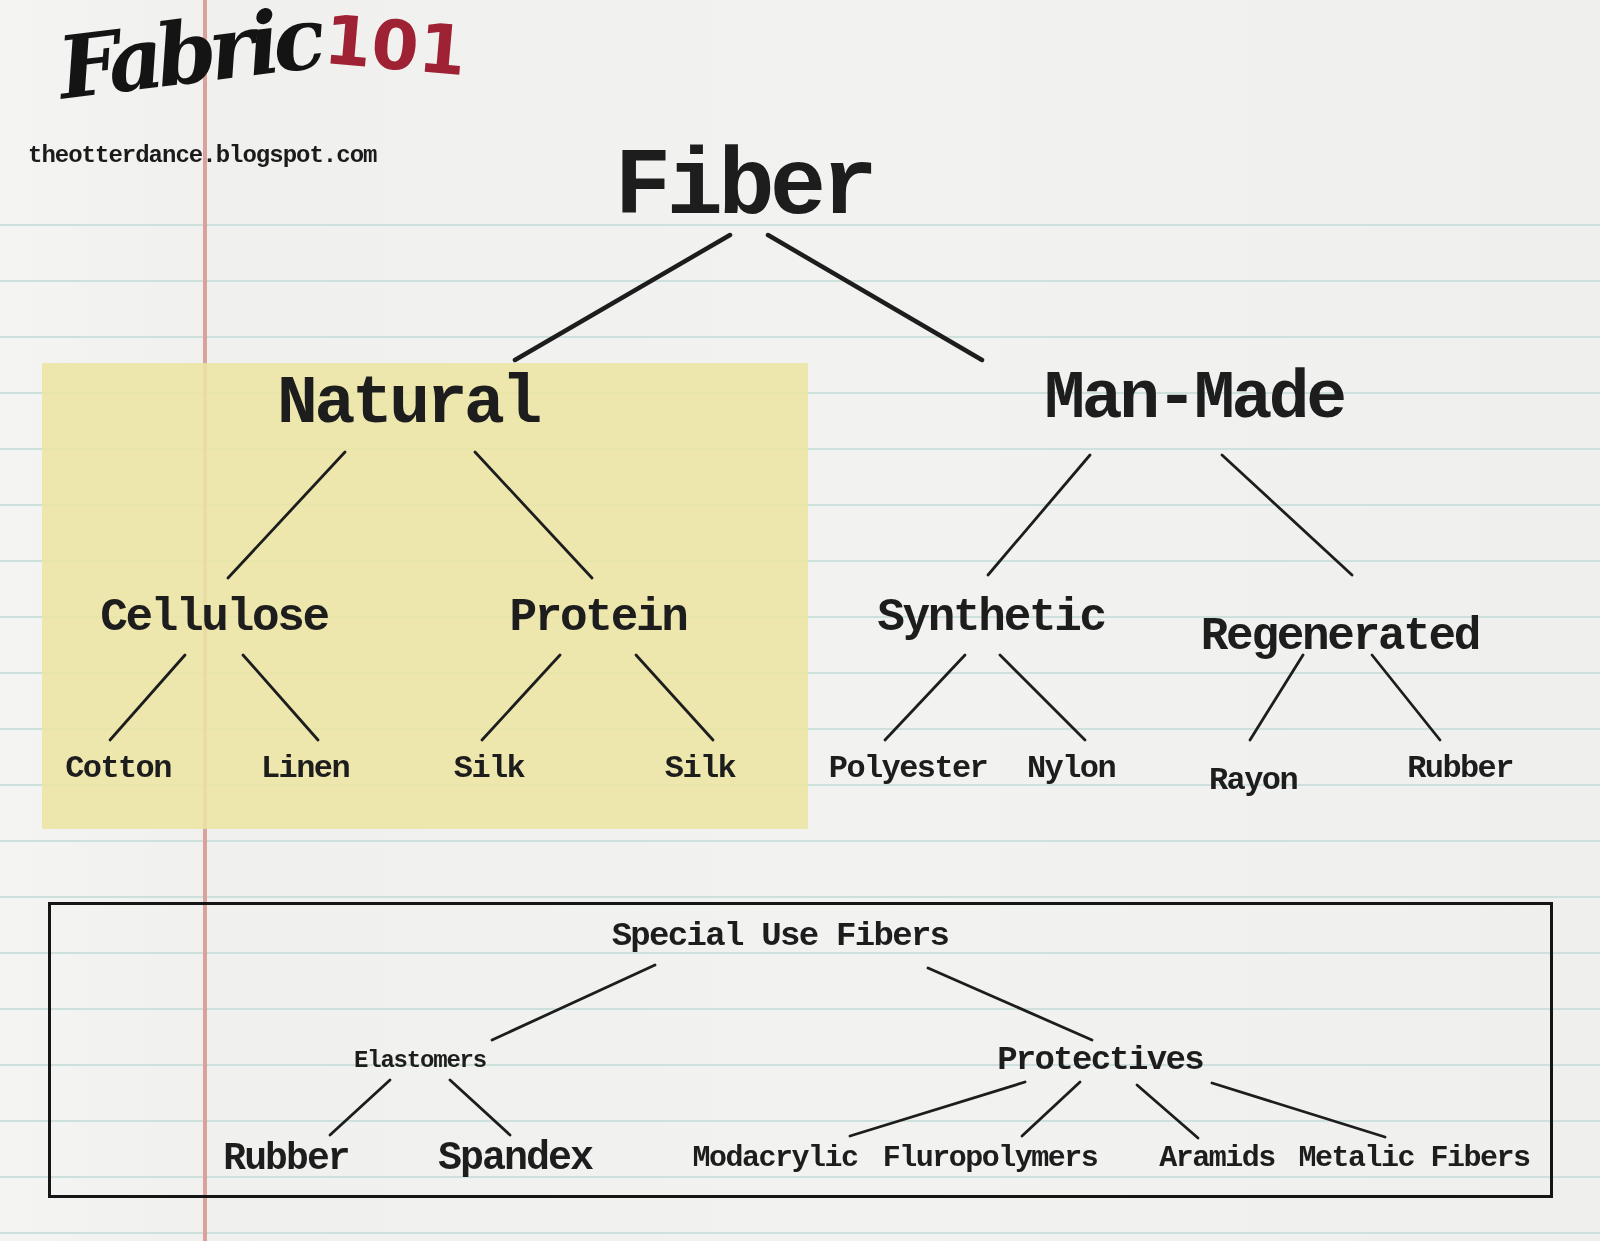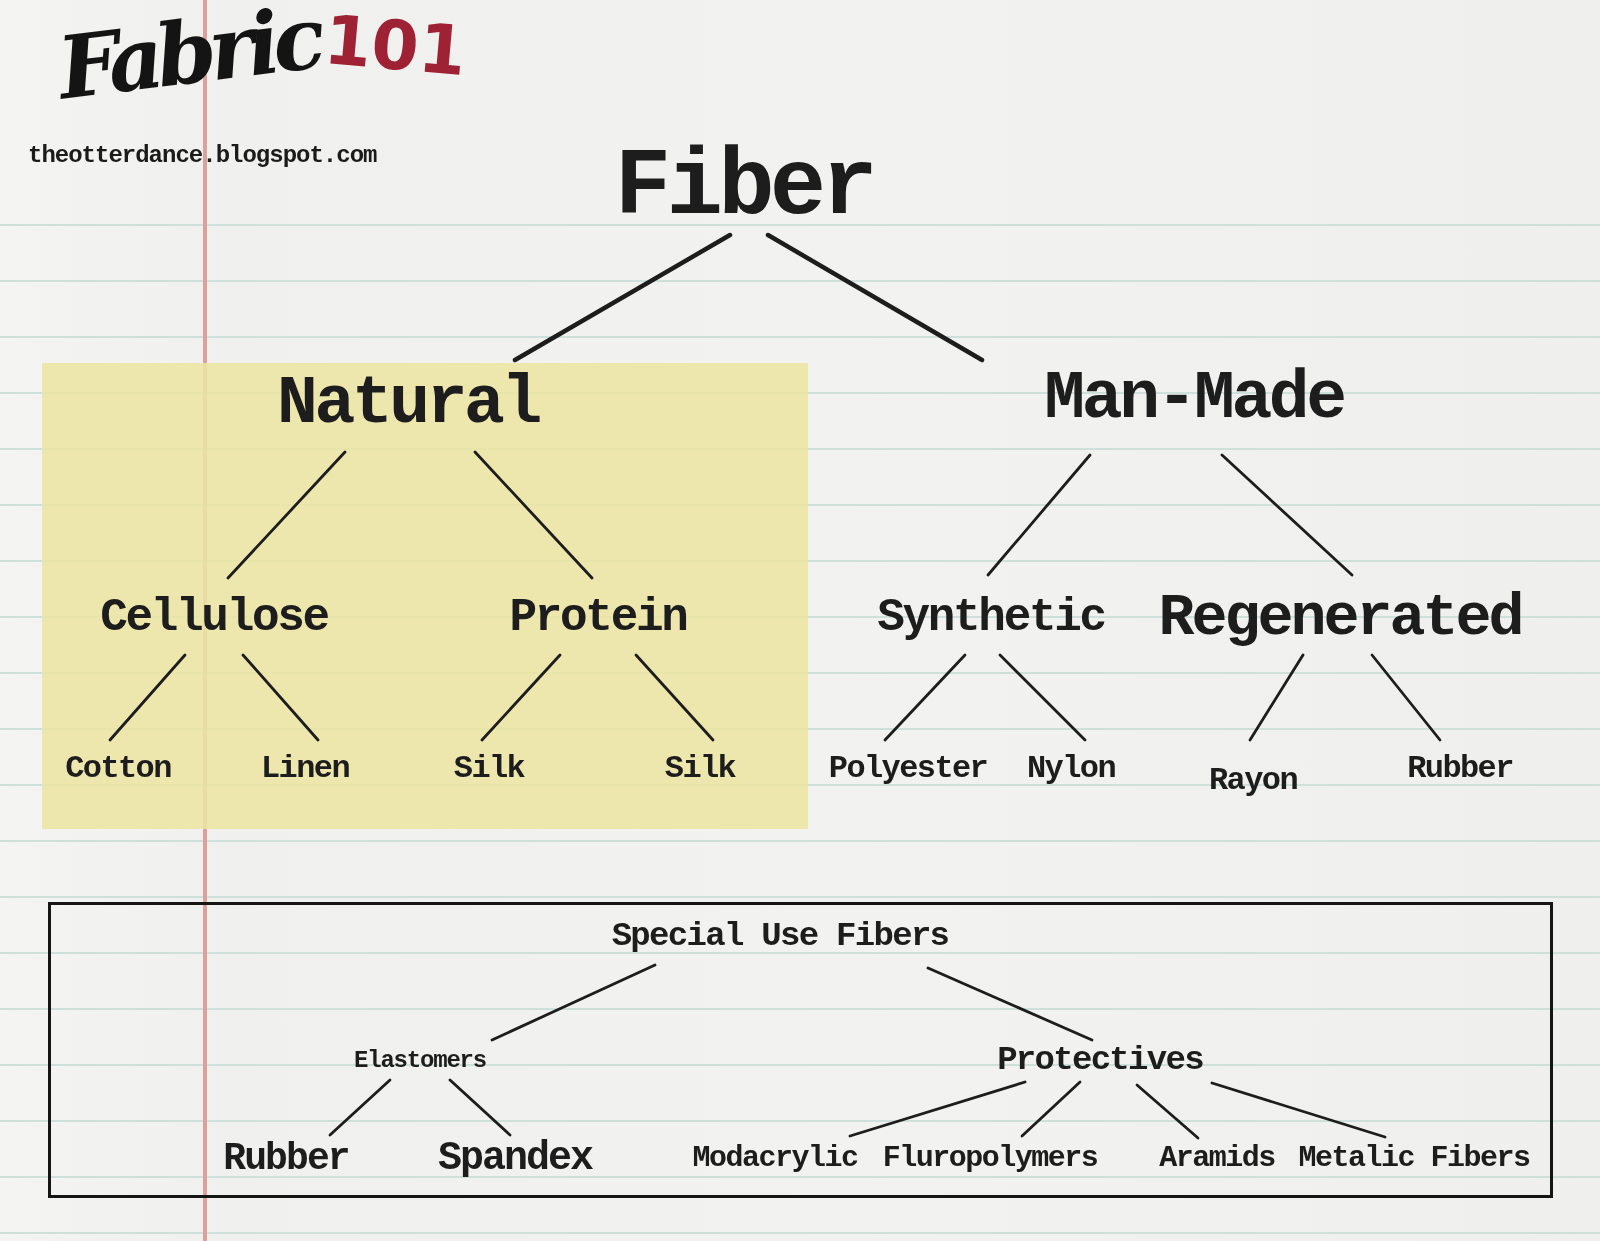--- a/index.html
+++ b/index.html
@@ -111,21 +111,21 @@
     <span class="brand">Fabric</span><span class="num">101</span>
   </div>
   <div class="tagline">theotterdance.blogspot.com</div>
 
   <div class="node" style="left:744px;top:188px;font-size:94px;">Fiber</div>
   <div class="node" style="left:408px;top:403px;font-size:68px;">Natural</div>
   <div class="node" style="left:1158px;top:398px;font-size:68px;margin-left:36px;">Man-Made</div>
   <div class="node" style="left:214px;top:618px;font-size:46px;">Cellulose</div>
   <div class="node" style="left:598px;top:618px;font-size:46px;">Protein</div>
   <div class="node" style="left:991px;top:618px;font-size:46px;">Synthetic</div>
-  <div class="node" style="left:1340px;top:618px;font-size:60px;text-align:right;">Regenerated</div>
+  <div class="node" style="left:1340px;top:637px;font-size:46px;text-align:right;">Regenerated</div>
   <div class="node" style="left:118px;top:768px;font-size:32px;">Cotton</div>
   <div class="node" style="left:305px;top:768px;font-size:32px;">Linen</div>
   <div class="node" style="left:489px;top:768px;font-size:32px;">Silk</div>
   <div class="node" style="left:700px;top:768px;font-size:32px;">Silk</div>
   <div class="node" style="left:908px;top:768px;font-size:32px;">Polyester</div>
   <div class="node" style="left:1071px;top:768px;font-size:32px;">Nylon</div>
   <div class="node" style="left:1253px;top:768px;font-size:32px;margin-top:12px;">Rayon</div>
   <div class="node" style="left:1460px;top:768px;font-size:32px;">Rubber</div>
 
   <div class="node" style="left:780px;top:936px;font-size:34px;text-align:right;">Special Use Fibers</div>

